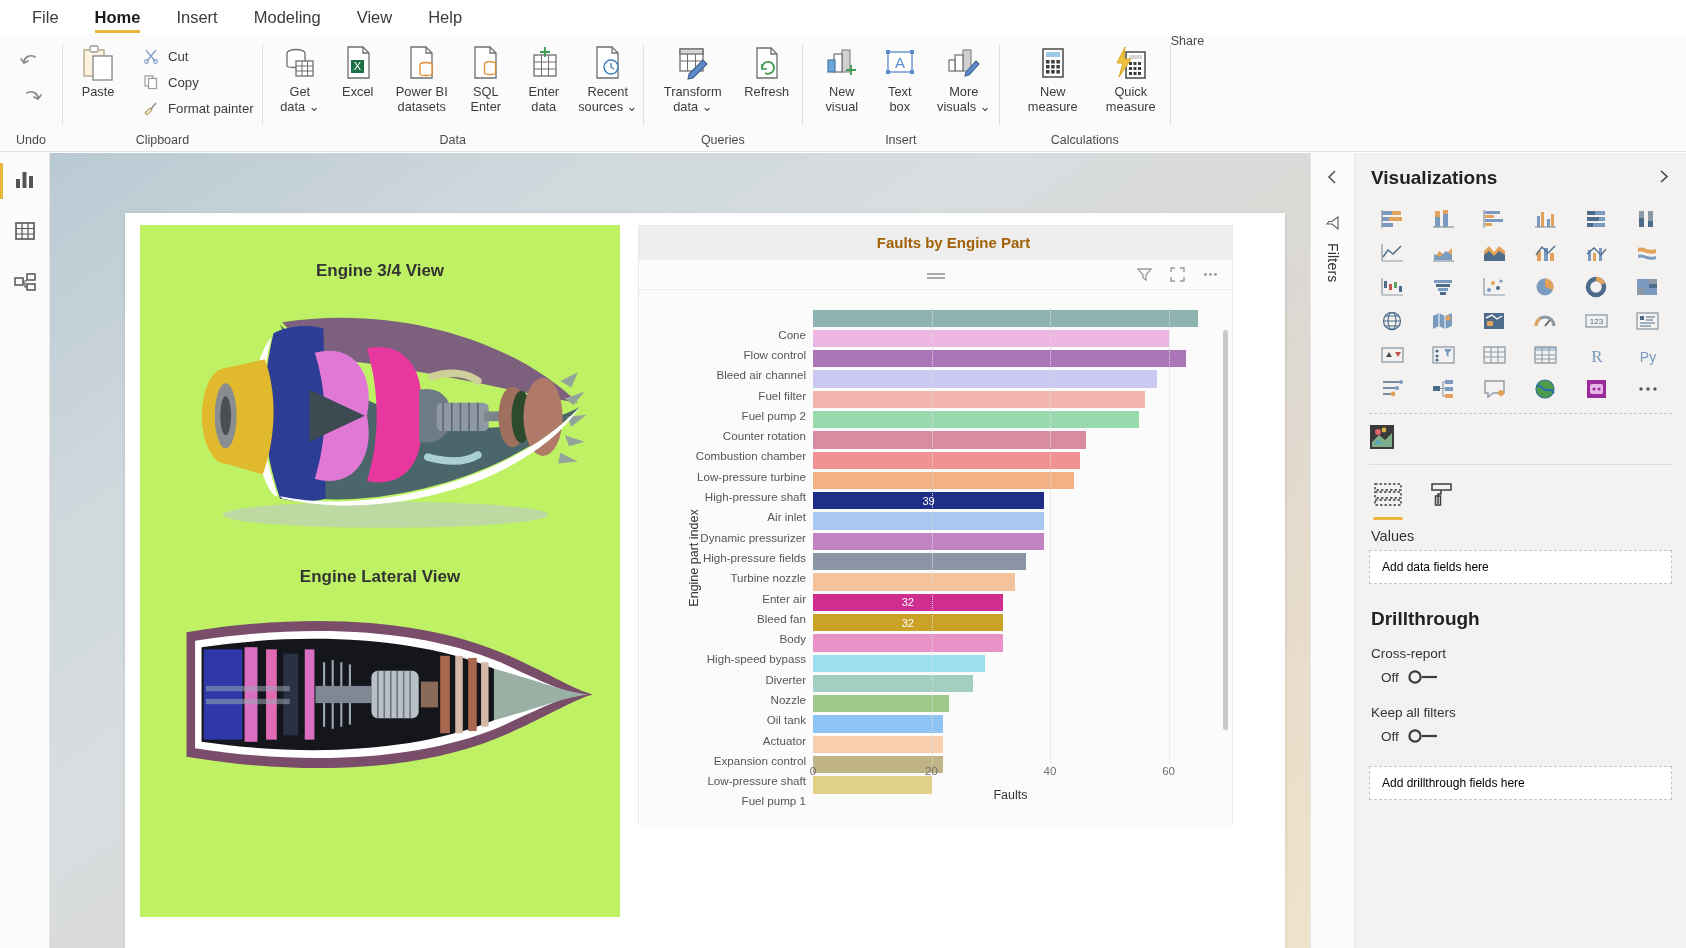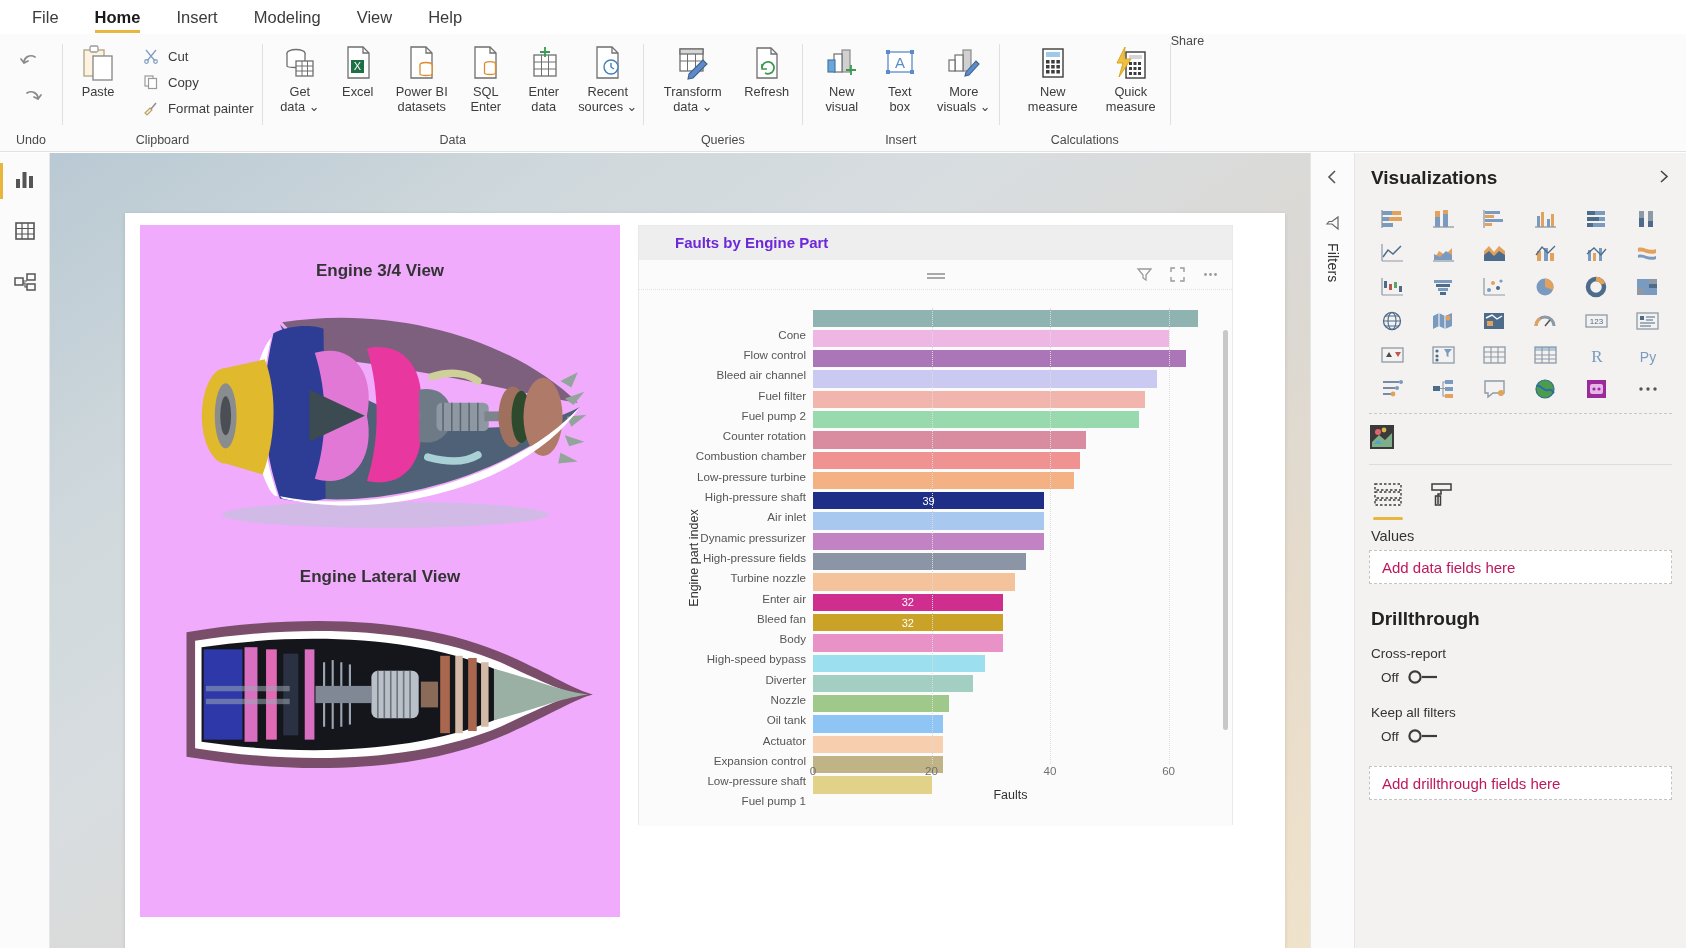--- a/index.html
+++ b/index.html
@@ -74,34 +74,34 @@
     background: linear-gradient(145deg,#b9c9d3 0%,#cfd8dc 22%,#d8dde0 40%,#dcd8d2 62%,#e7dccb 80%,#f0e3cc 100%);
     overflow: hidden;
   }
   .report-page {
     position: absolute; left: 75px; top: 60px; width: 1160px; height: 760px;
     background: #ffffff; box-shadow: 0 1px 4px rgba(0,0,0,.12);
   }
 
   .imgcard {
     position: absolute; left: 15px; top: 12px; width: 480px; height: 692px;
-    background: #f0abfc;
+    background: #bef264;
   }
   .imgtitle { text-align: center; font-size: 17px; color: #333; font-weight: bold; padding-top: 36px; }
   .engine-fig { width: 100%; height: 250px; }
   .engine-fig2 { width: 100%; height: 215px; }
 
   
   .chartvis {
     position: absolute; left: 513px; top: 12px; width: 595px; height: 600px;
     background: #fcfcfc; border: 1px solid #e9e9e9;
   }
   .chart-title {
-    height: 34px; line-height: 34px; font-size: 15px;
-    font-weight: bold; color: #6d28d9; background: #eeeeee; padding-left: 36px;
+    height: 34px; line-height: 34px; text-align: center; font-size: 15px;
+    font-weight: bold; color: #a16207; background: #eeeeee; padding-left: 36px;
   }
   .vis-header {
     height: 30px; position: relative; background: #fbfbfb;
     border-bottom: 1px dotted #e3e3e3;
   }
   .vis-grip { position: absolute; left: 50%; top: 8px; transform: translateX(-50%); }
   .vis-icons { position: absolute; right: 12px; top: 5px; display: flex; gap: 14px; align-items: center; }
   .vis-ico { width: 19px; height: 19px; display: flex; align-items: center; justify-content: center; color: #9a9a9a; }
 
   .plot-area { position: relative; height: 536px; background: #fbfbfb; }
@@ -169,21 +169,21 @@
   .field-tabs { display: flex; gap: 26px; padding: 16px 4px 0 4px; }
   .field-tab { position: relative; padding-bottom: 9px; }
   .field-tab.active::after {
     content: ""; position: absolute; left: 0; right: 0; bottom: 0; height: 3px;
     background: #e8b63c; border-radius: 2px;
   }
   .section-label { font-size: 14.5px; color: #333; padding: 8px 2px 6px 2px; }
   .drop-zone {
     background: #fff; border: 1px dashed #c4c4c4; height: 34px;
     display: flex; align-items: center; padding-left: 12px;
-    font-size: 15px; color: #be185d;
+    font-size: 12px; color: #000000;
   }
   .drill-title { font-size: 19px; font-weight: bold; color: #222; padding: 24px 2px 12px 2px; }
   .drill-sub { font-size: 13.5px; color: #333; padding: 4px 2px 6px 2px; }
   .toggle-row { display: flex; align-items: center; gap: 8px; padding: 2px 2px 16px 12px; }
   .toggle-text { font-size: 13.5px; color: #333; }
   .toggle-sw { display: flex; align-items: center; }
 </style>
 </head>
 <body>
 

